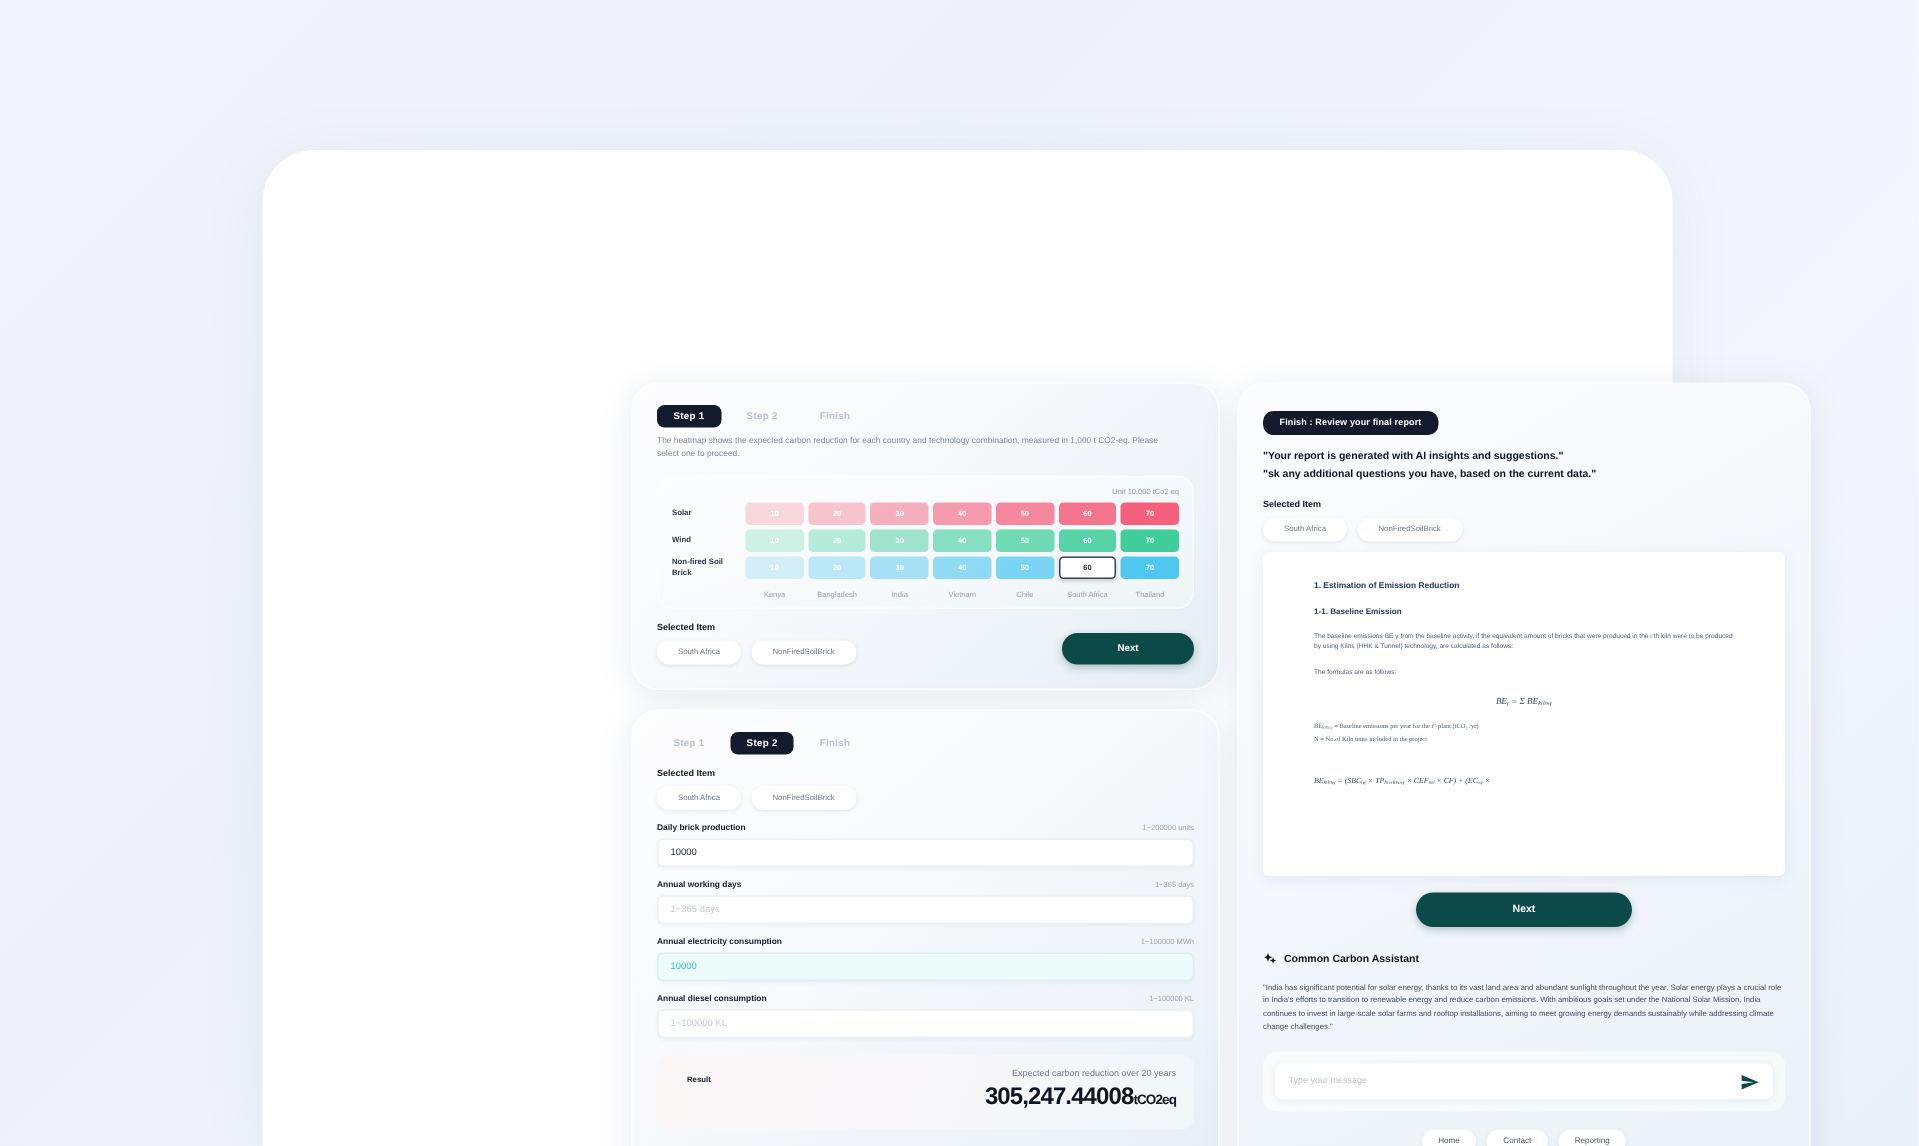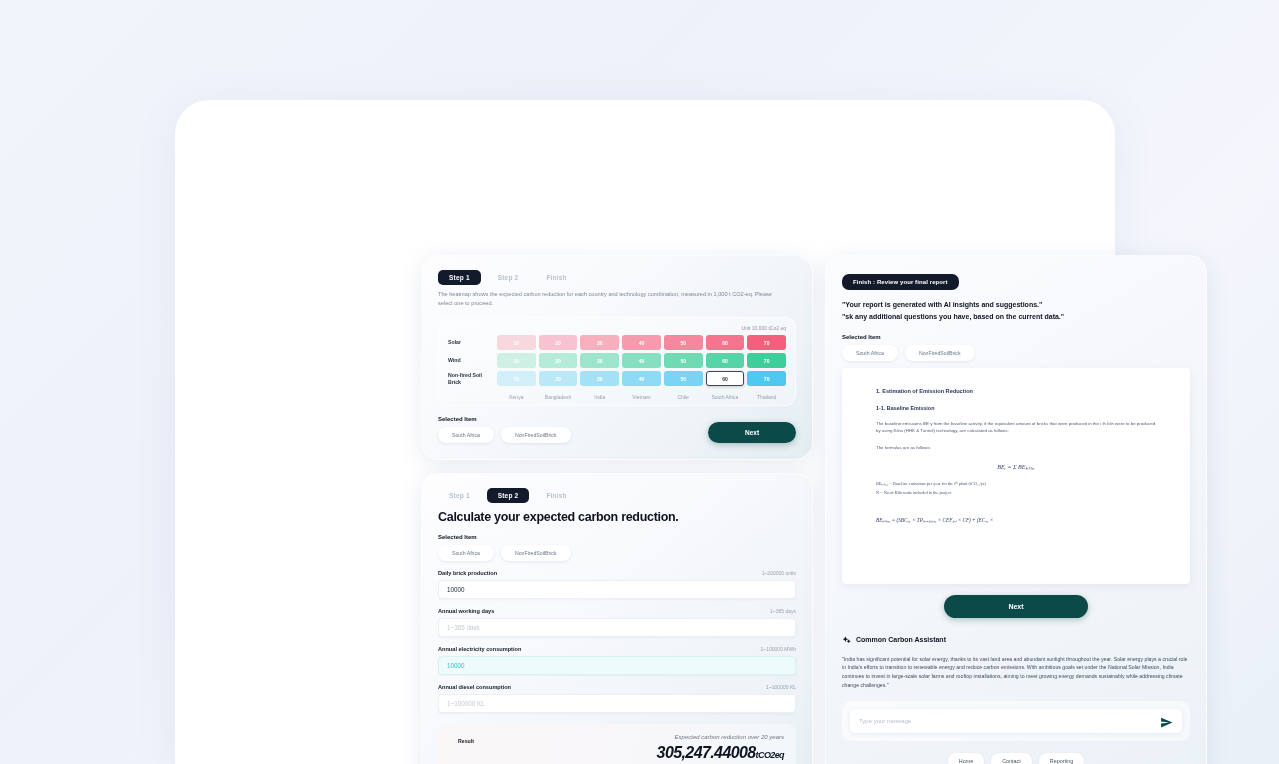--- a/index.html
+++ b/index.html
@@ -121,21 +121,21 @@
   .field-input.teal { background: #eefbfb; border-color: #d8f1f1; color: #2fc4c8; }
   .field-input.teal::placeholder { color: #2fc4c8; }
 
   .result-card {
     margin-top: 11px;
     background: linear-gradient(110deg,#fbf7f7 0%, #f9f7fa 45%, #f2f7f9 100%);
     border-radius: 9px; padding: 10px 12px 12px 12px;
     display: flex; align-items: flex-start; justify-content: space-between;
   }
   .result-label { font-size: 5.2px; font-weight: bold; color: #111a28; padding-top:4px; padding-left:8px;}
-  .result-right { text-align: right; font-style: italic; }
+  .result-right { text-align: right; }
   .result-caption { font-size: 6px; color: #6e7686; }
   .result-value {
     font-size: 16px; font-weight: bold; color: #0d1522;
     letter-spacing: -0.6px; margin-top: 4px;
   }
   .result-unit { font-size: 9px; font-weight: bold; }
 
   
   .finish-badge {
     display: inline-block; background: #121a2b; color: #ffffff;
@@ -260,21 +260,20 @@
   </div>
 
   <div class="panel" id="panel-step2">
     <div class="panel-inner">
       <div class="steps">
         <div class="step-pill">Step 1</div>
         <div class="step-pill active">Step 2</div>
         <div class="step-pill">Finish</div>
       </div>
 
-      <div class="h-title">Calculate your expected carbon reduction.</div>
 
       <div class="sel-title">Selected Item</div>
       <div class="chips">
         <div class="chip">South Africa</div>
         <div class="chip">NonFiredSoilBrick</div>
       </div>
 
       <div id="form-fields">
           <div class="field"><div class="field-head">
               <div class="field-label">Daily brick production</div>

